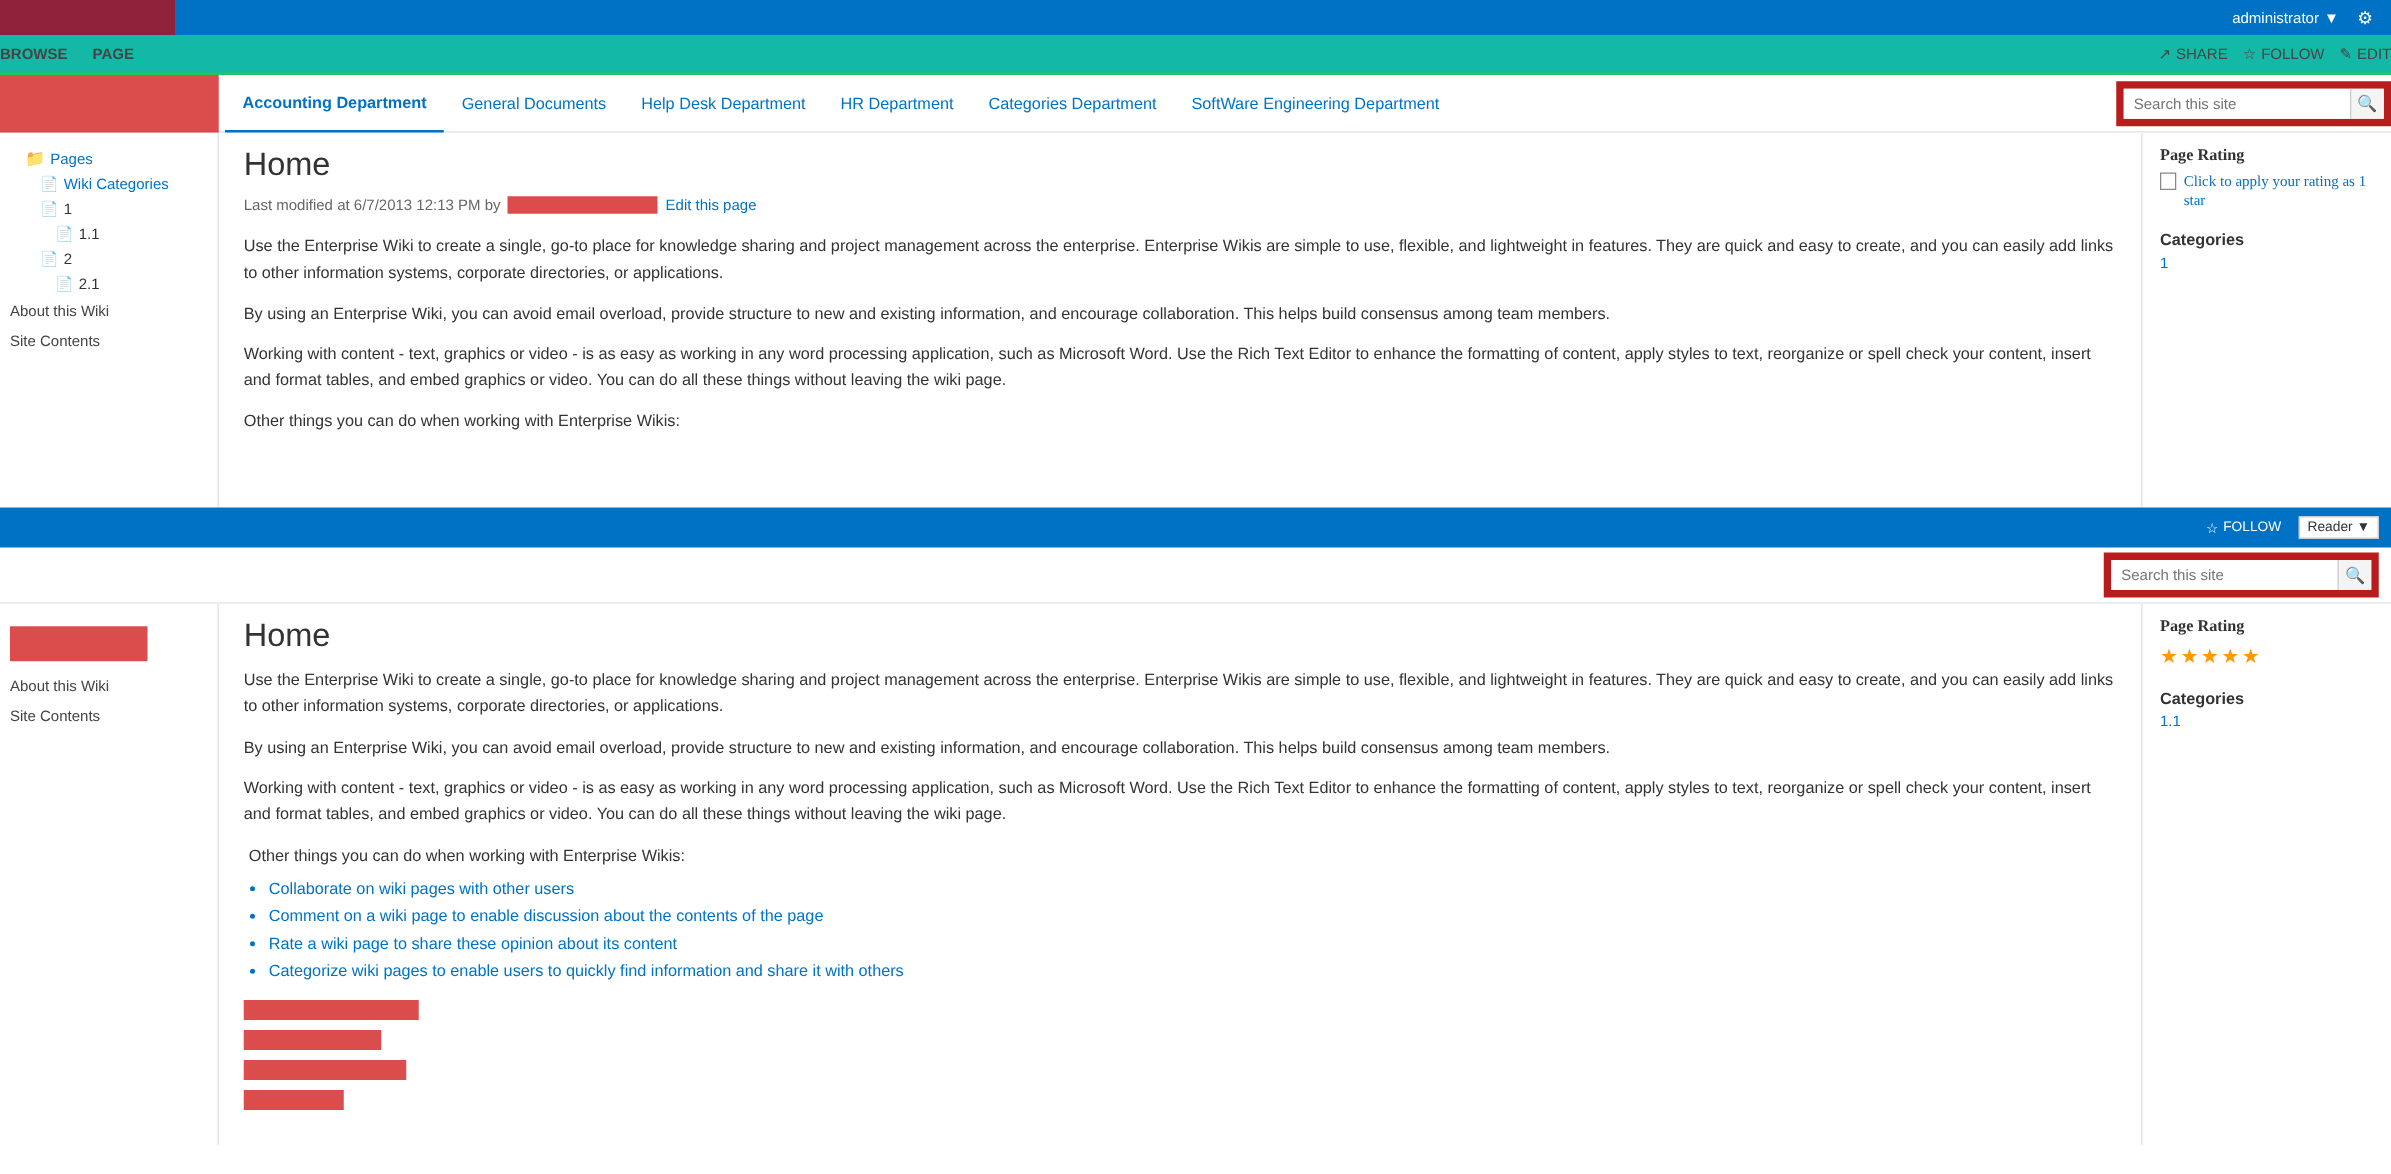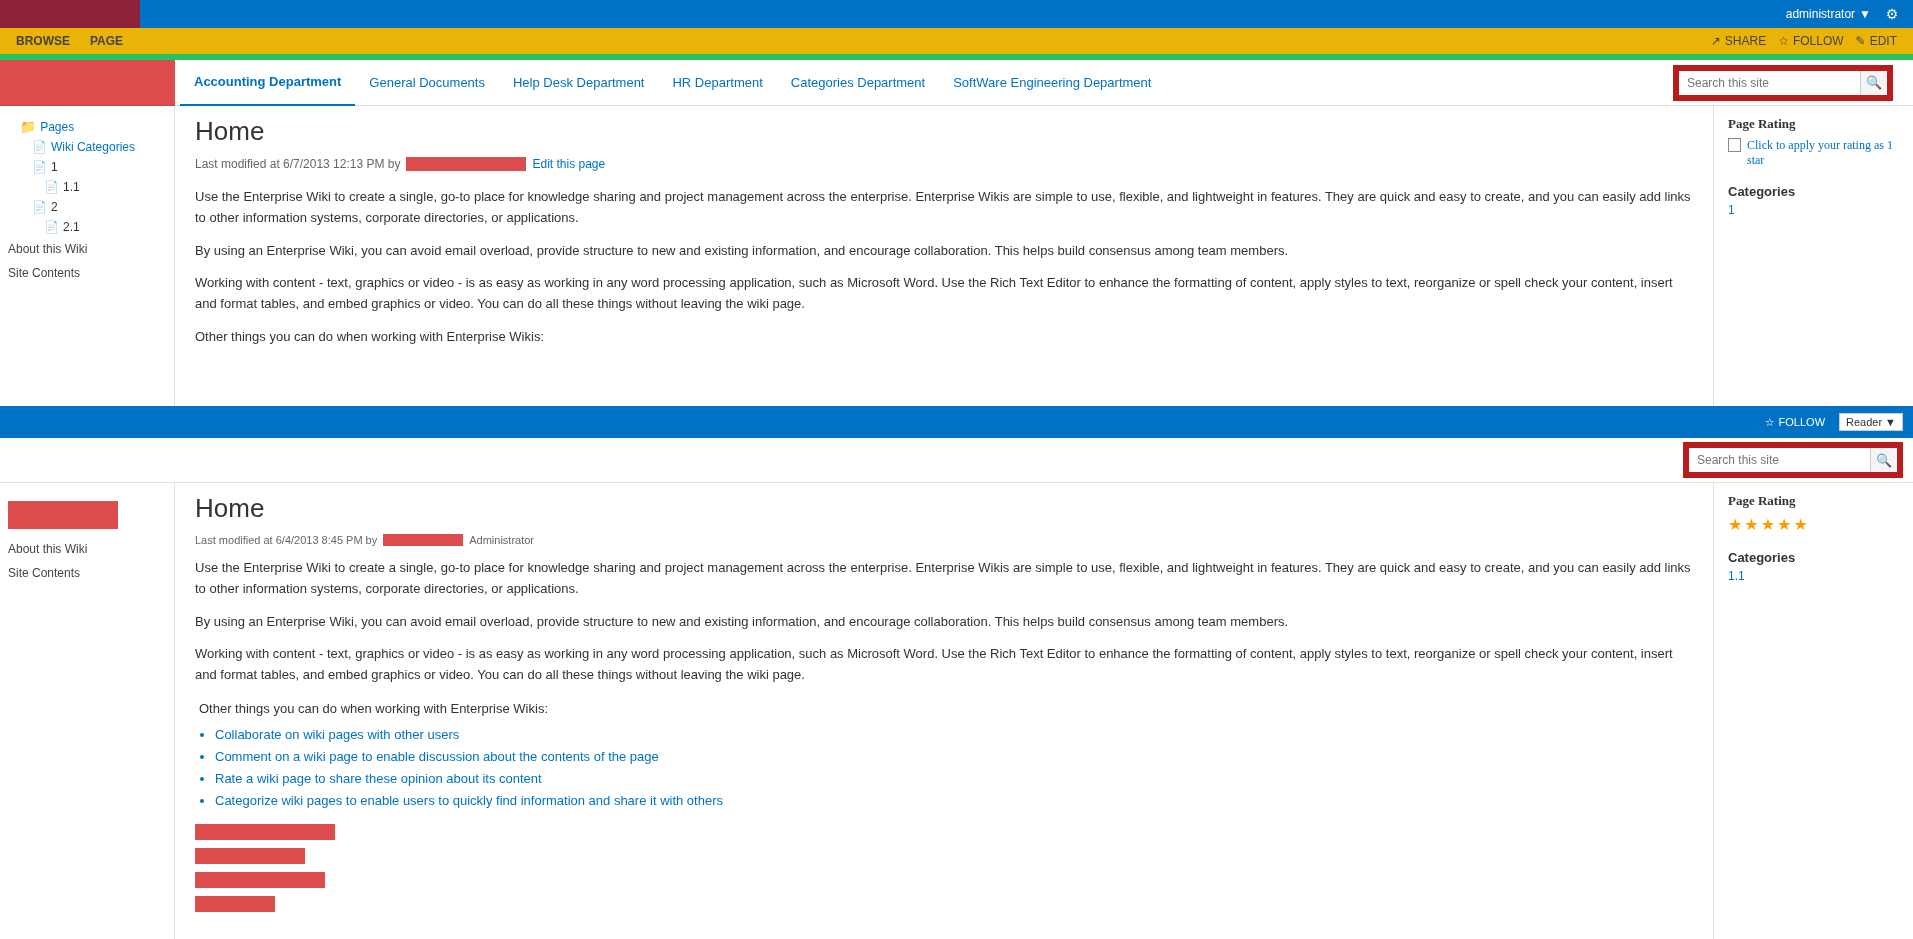--- a/index.html
+++ b/index.html
@@ -44,26 +44,26 @@
       left: 0;
       top: 0;
       width: 140px;
       height: 28px;
       background: #c00;
       opacity: 0.7;
     }
 
     
     .ribbon-bar {
-      background: #eab308;
-      border-bottom: 6px solid #22c55e;
+      background: #14b8a6;
+      border-bottom: 2px solid #22c55e;
       height: 32px;
       display: flex;
       align-items: center;
-      padding: 0 16px;
+      padding: 0 0;
       justify-content: space-between;
     }
     .ribbon-left {
       display: flex;
       align-items: center;
       gap: 20px;
       font-size: 12px;
       font-weight: 600;
       color: #444;
     }
@@ -80,21 +80,21 @@
       gap: 4px;
       cursor: pointer;
     }
 
     
     .nav-bar {
       background: #fff;
       border-bottom: 1px solid #e0e0e0;
       display: flex;
       align-items: center;
-      padding: 0 20px 0 180px;
+      padding: 0 0 0 180px;
       height: 46px;
       position: relative;
     }
     .nav-logo-area {
       position: absolute;
       left: 0;
       top: 0;
       width: 175px;
       height: 46px;
       background: #c00;
@@ -522,25 +522,20 @@
 <div class="second-section">
 
   <div class="second-sidebar">
     <div class="second-sidebar-redacted"></div>
     <a class="sidebar-link">About this Wiki</a>
     <a class="sidebar-link">Site Contents</a>
   </div>
 
   <div class="second-main">
     <h1 class="page-title">Home</h1>
-    <div class="second-page-meta">
-      <span>Last modified at 6/4/2013 8:45 PM by</span>
-      <span class="redacted-name"></span>
-      <span>Administrator</span>
-    </div>
     <div class="page-body">
       <p>Use the Enterprise Wiki to create a single, go-to place for knowledge sharing and project management across the enterprise. Enterprise Wikis are simple to use, flexible, and lightweight in features. They are quick and easy to create, and you can easily add links to other information systems, corporate directories, or applications.</p>
       <p>By using an Enterprise Wiki, you can avoid email overload, provide structure to new and existing information, and encourage collaboration. This helps build consensus among team members.</p>
       <p>Working with content - text, graphics or video - is as easy as working in any word processing application, such as Microsoft Word. Use the Rich Text Editor to enhance the formatting of content, apply styles to text, reorganize or spell check your content, insert and format tables, and embed graphics or video. You can do all these things without leaving the wiki page.</p>
     </div>
     <ul class="bullet-list">
       <li style="color:#333;list-style:none;margin-left:-16px;margin-bottom:4px;">Other things you can do when working with Enterprise Wikis:</li>
       <li>Collaborate on wiki pages with other users</li>
       <li>Comment on a wiki page to enable discussion about the contents of the page</li>
       <li>Rate a wiki page to share these opinion about its content</li>

